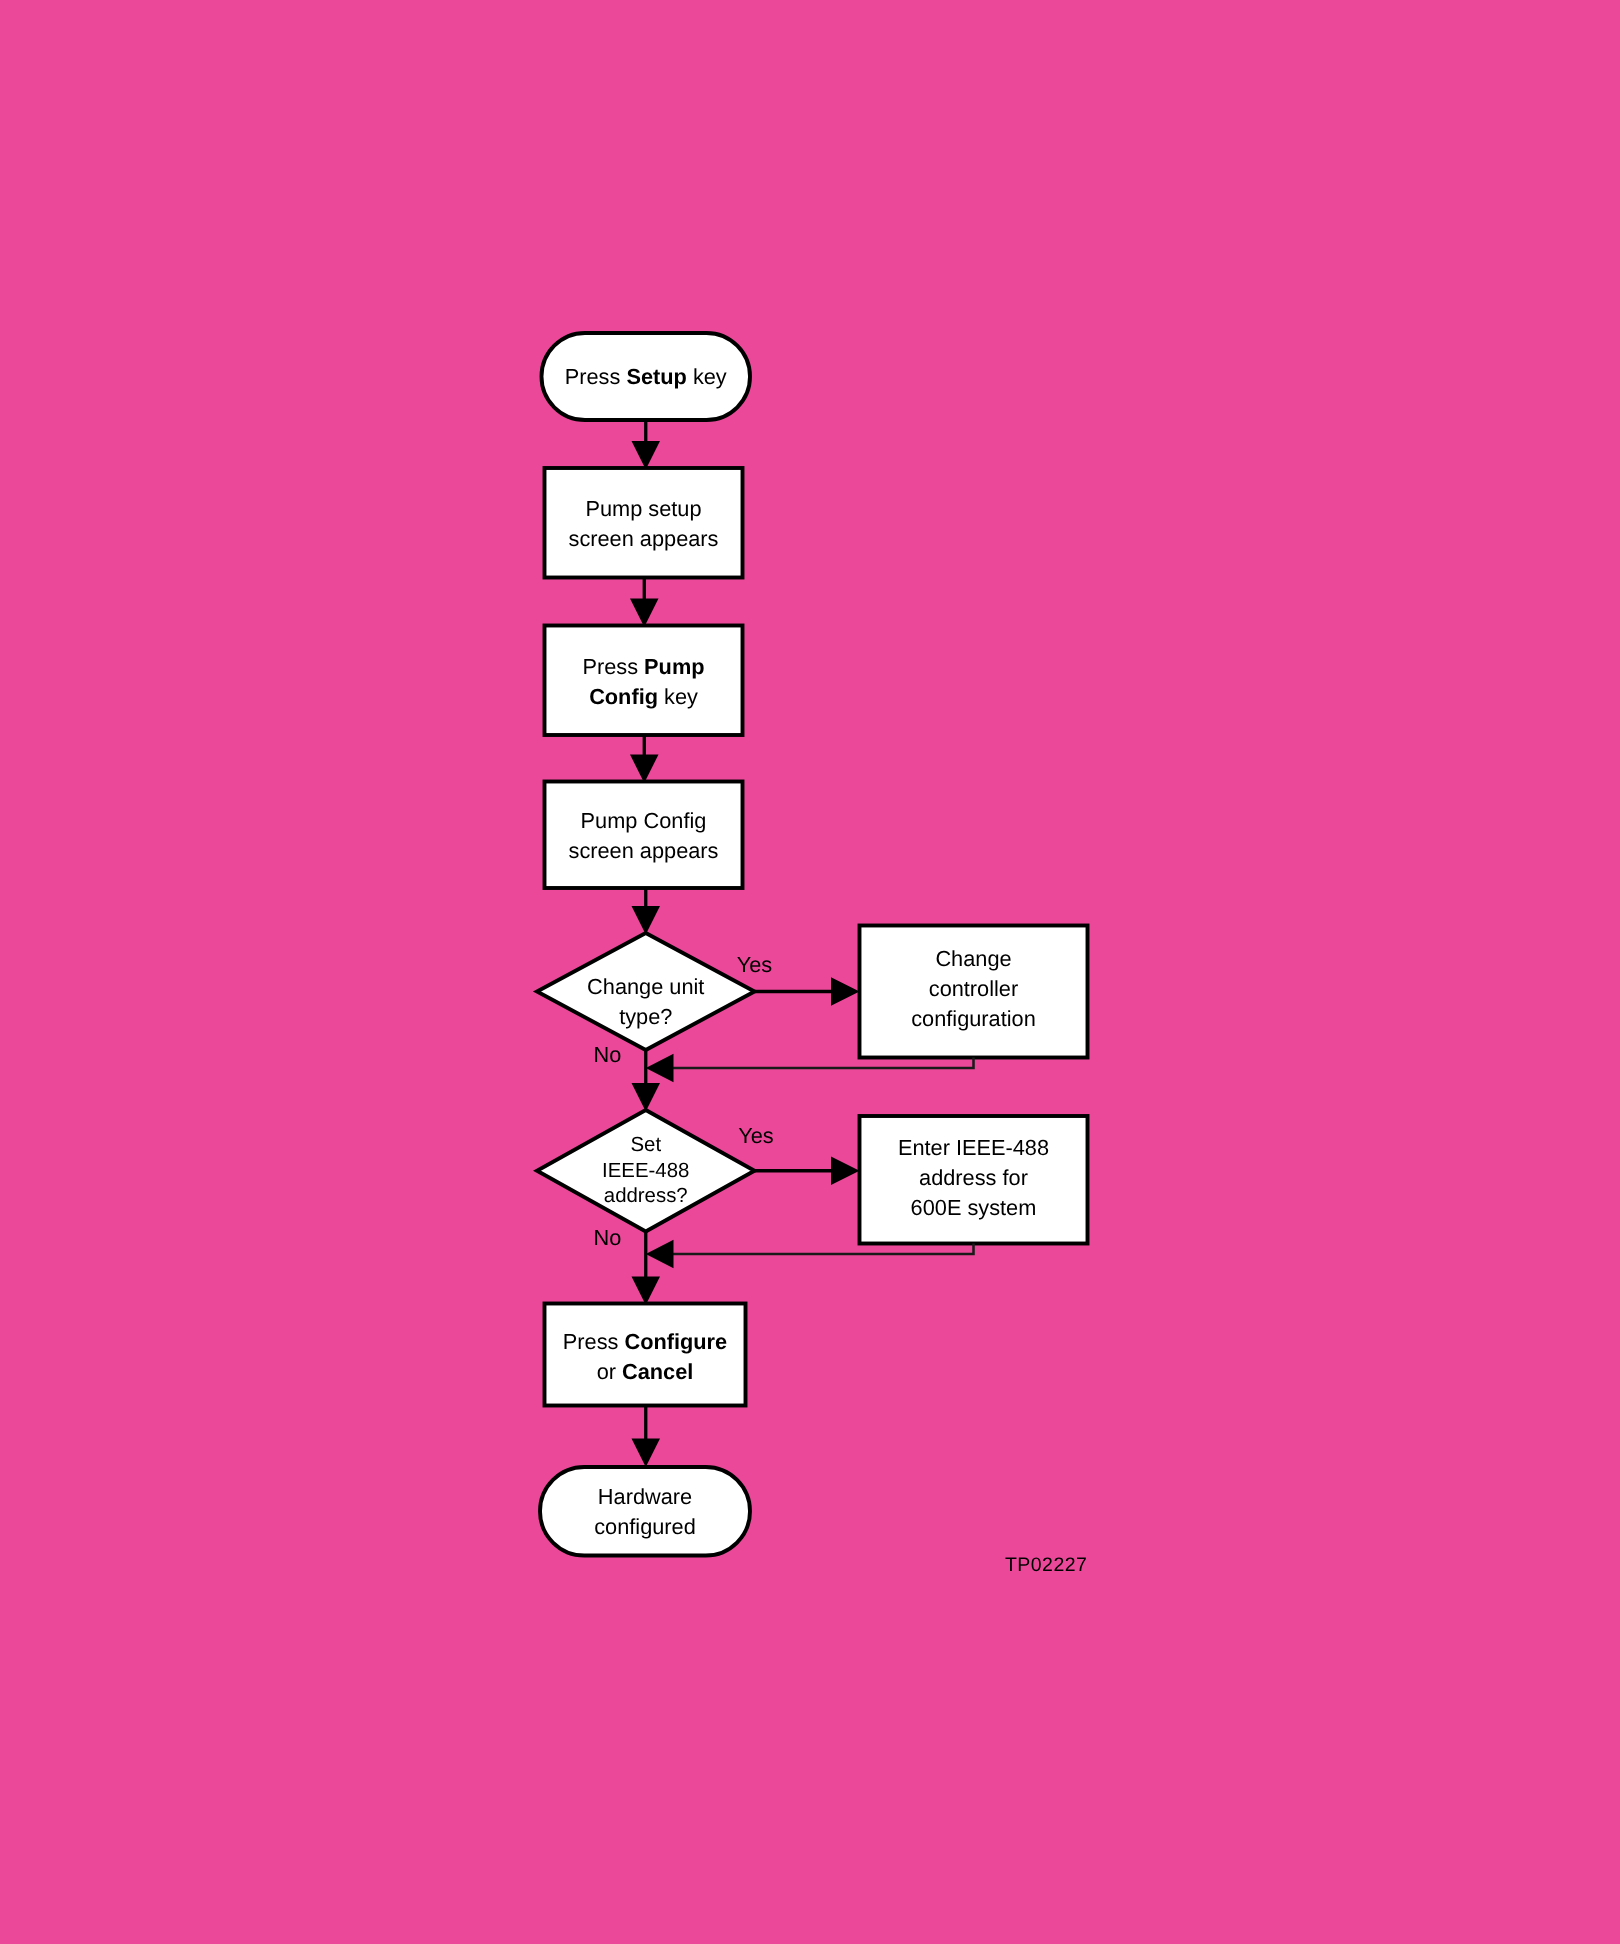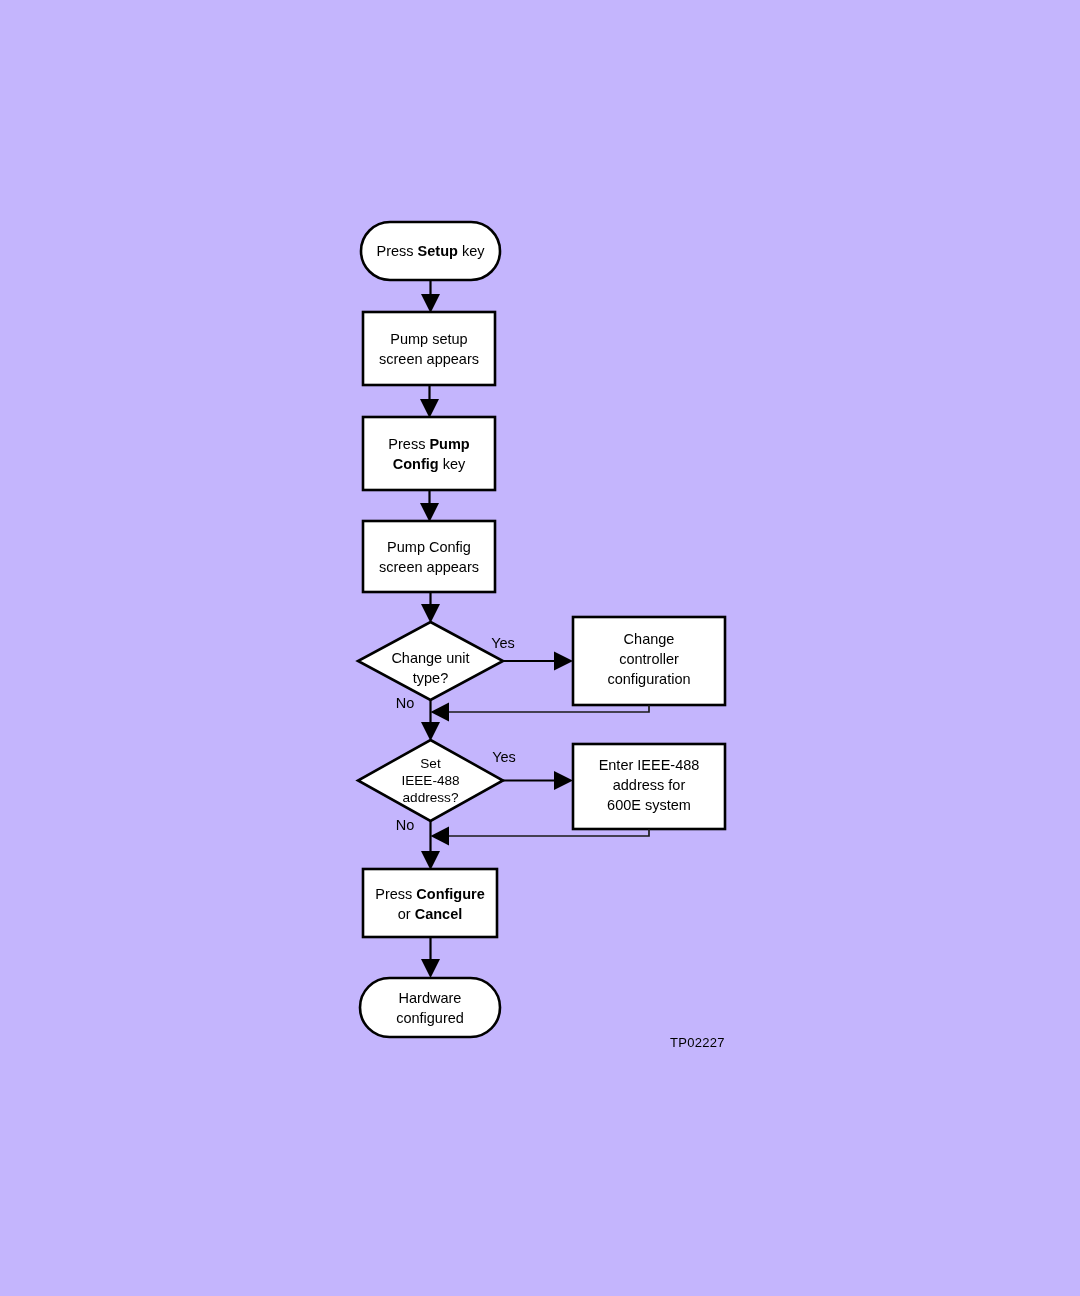--- a/index.html
+++ b/index.html
@@ -10,21 +10,21 @@
   body {
     width: 1080px;
     height: 1296px;
     font-family: "Liberation Sans", sans-serif;
     overflow: hidden;
   }
   #flowchart-canvas {
     position: relative;
     width: 1080px;
     height: 1296px;
-    background: #c4b5fd;
+    background: #ec4899;
   }
   svg.diagram {
     position: absolute;
     top: 0;
     left: 0;
     width: 1080px;
     height: 1296px;
   }
   .shape-stroke {
     fill: #ffffff;

